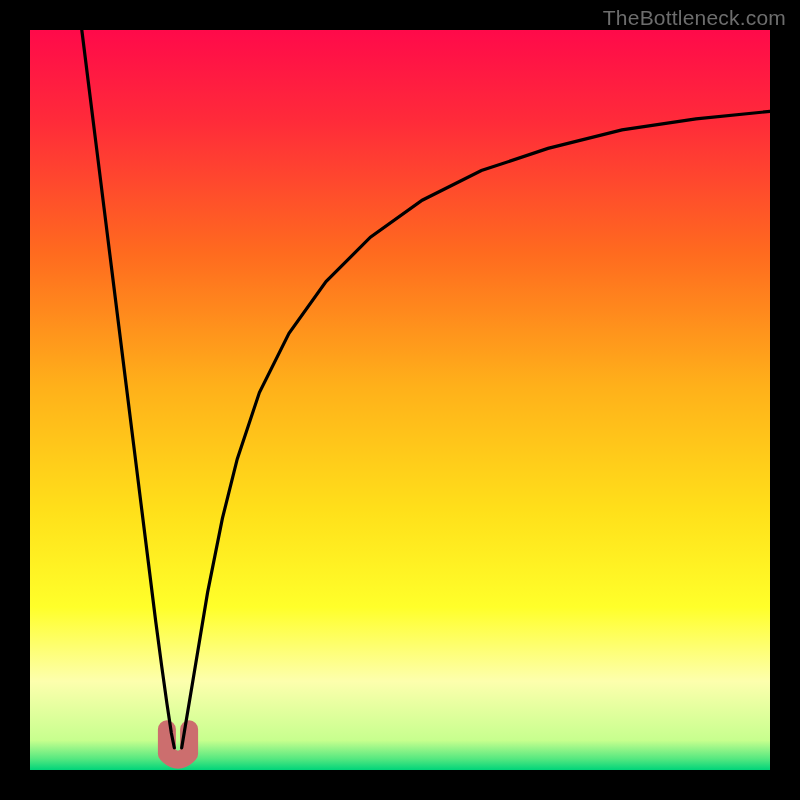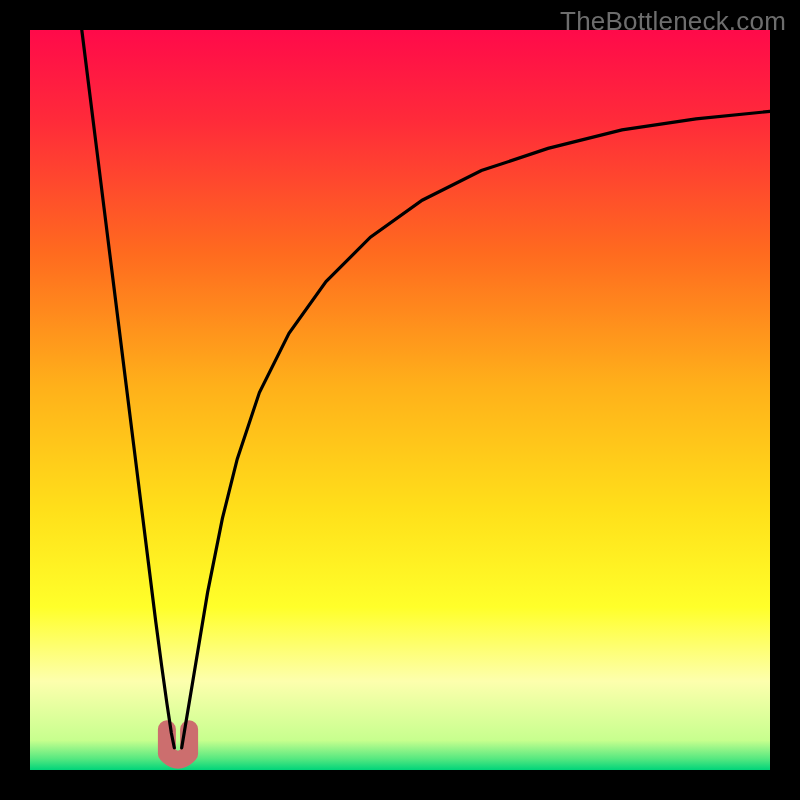--- a/index.html
+++ b/index.html
@@ -25,21 +25,21 @@
     top: 30px;
     width: 740px;
     height: 740px;
     overflow: hidden;
   }
   .watermark {
     position: absolute;
     top: 6px;
     right: 14px;
     color: #6d6d6d;
-    font-size: 26px;
+    font-size: 21px;
     font-weight: 400;
     letter-spacing: 0.2px;
   }
   svg {
     display: block;
   }
 </style>
 </head>
 <body>
 

